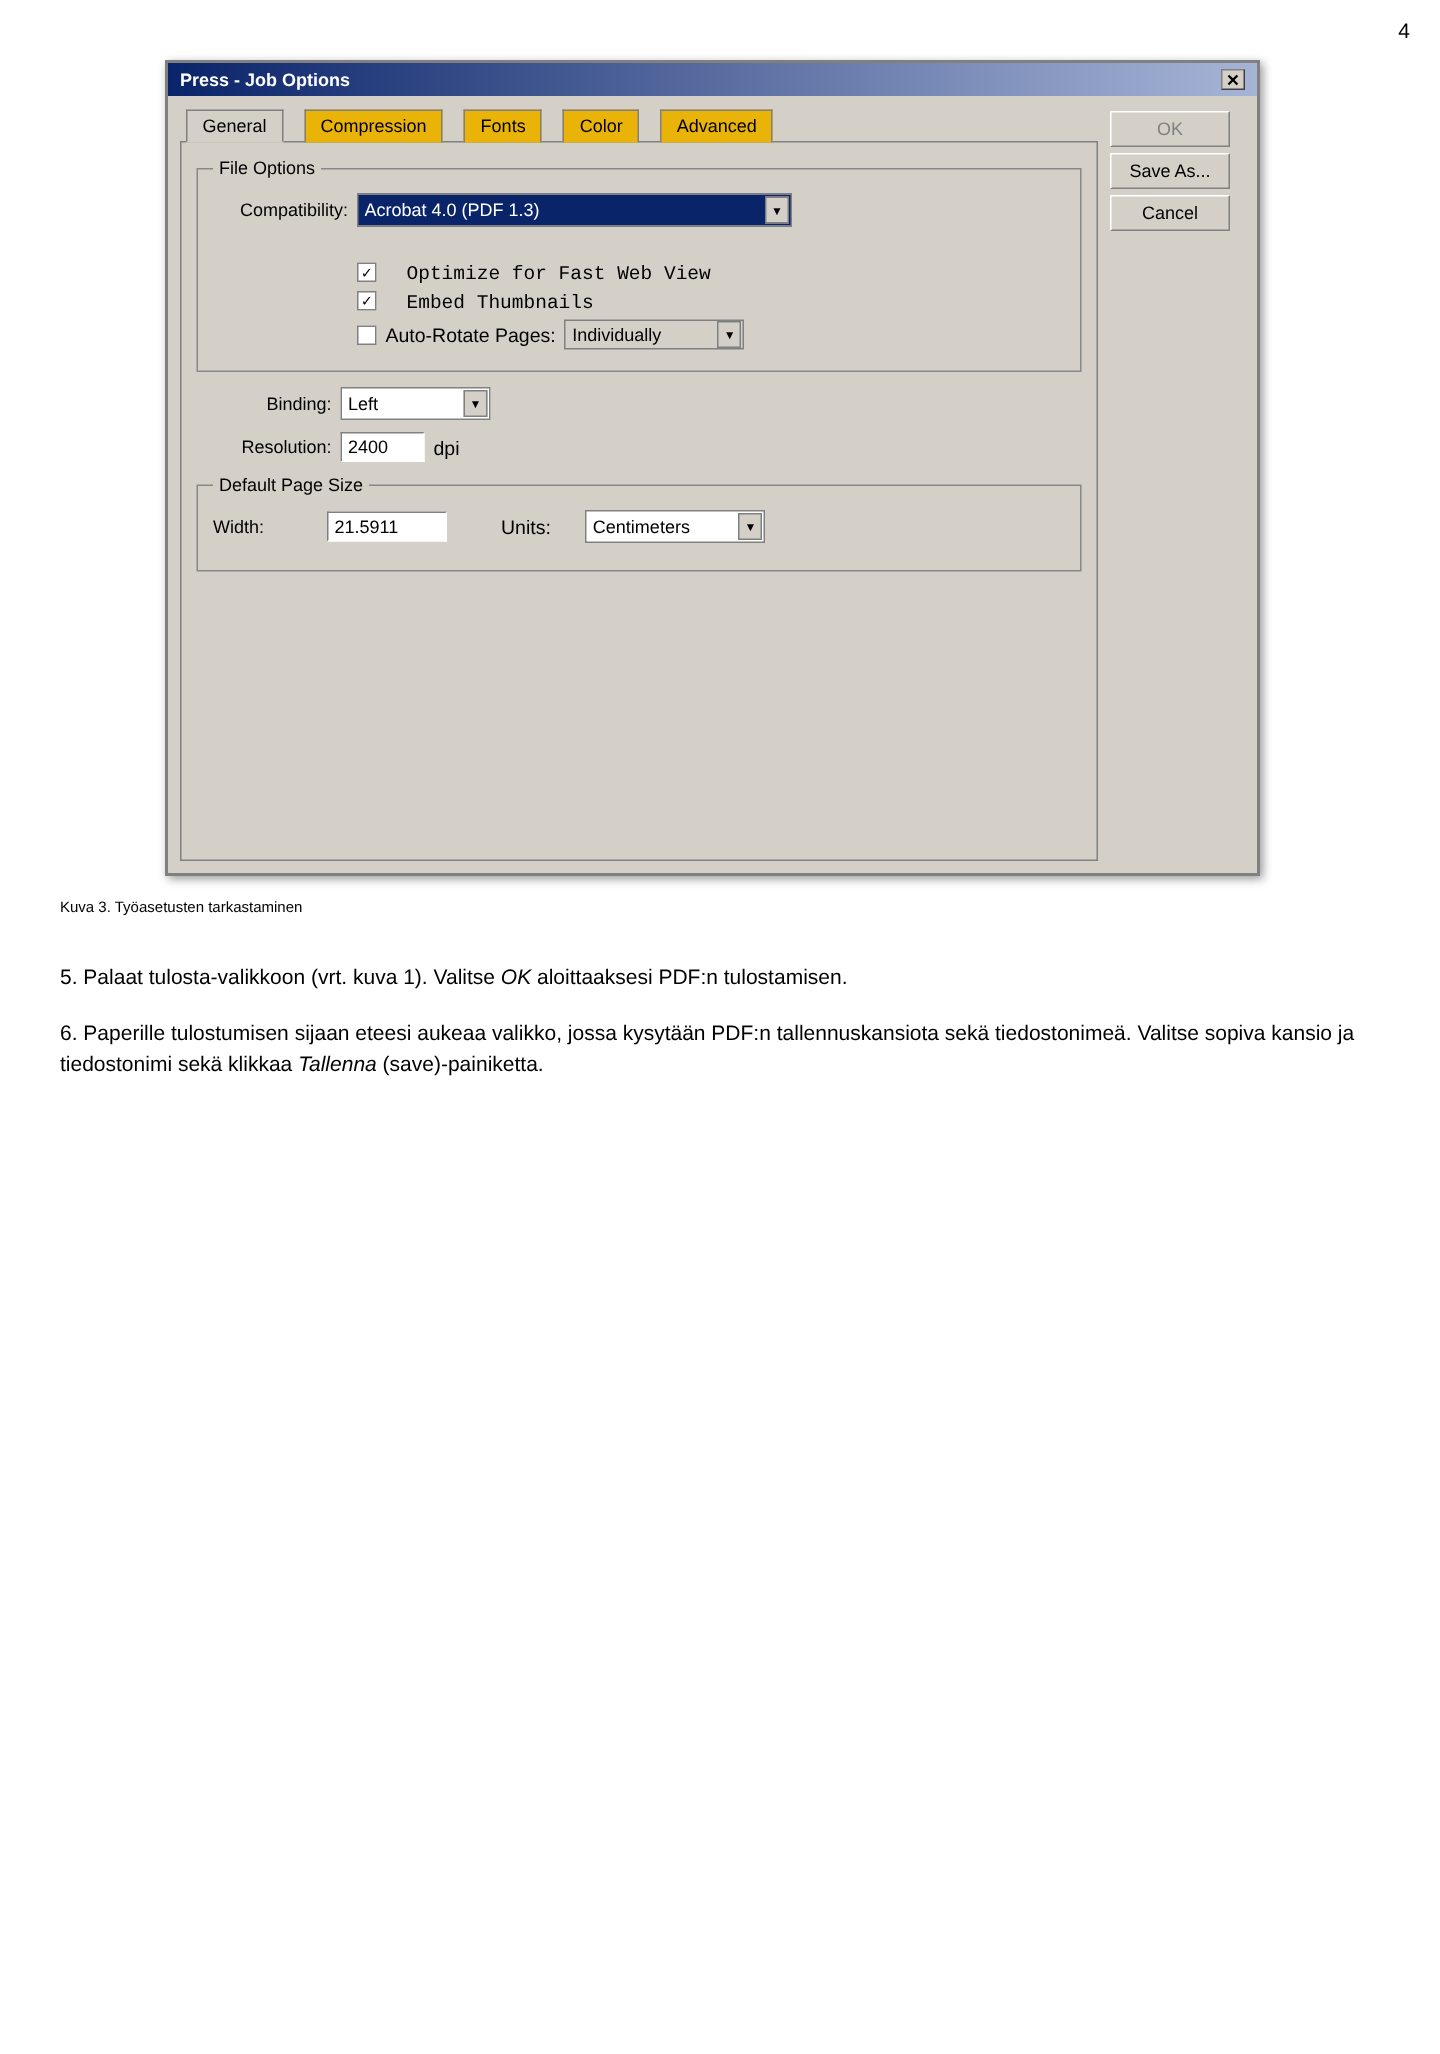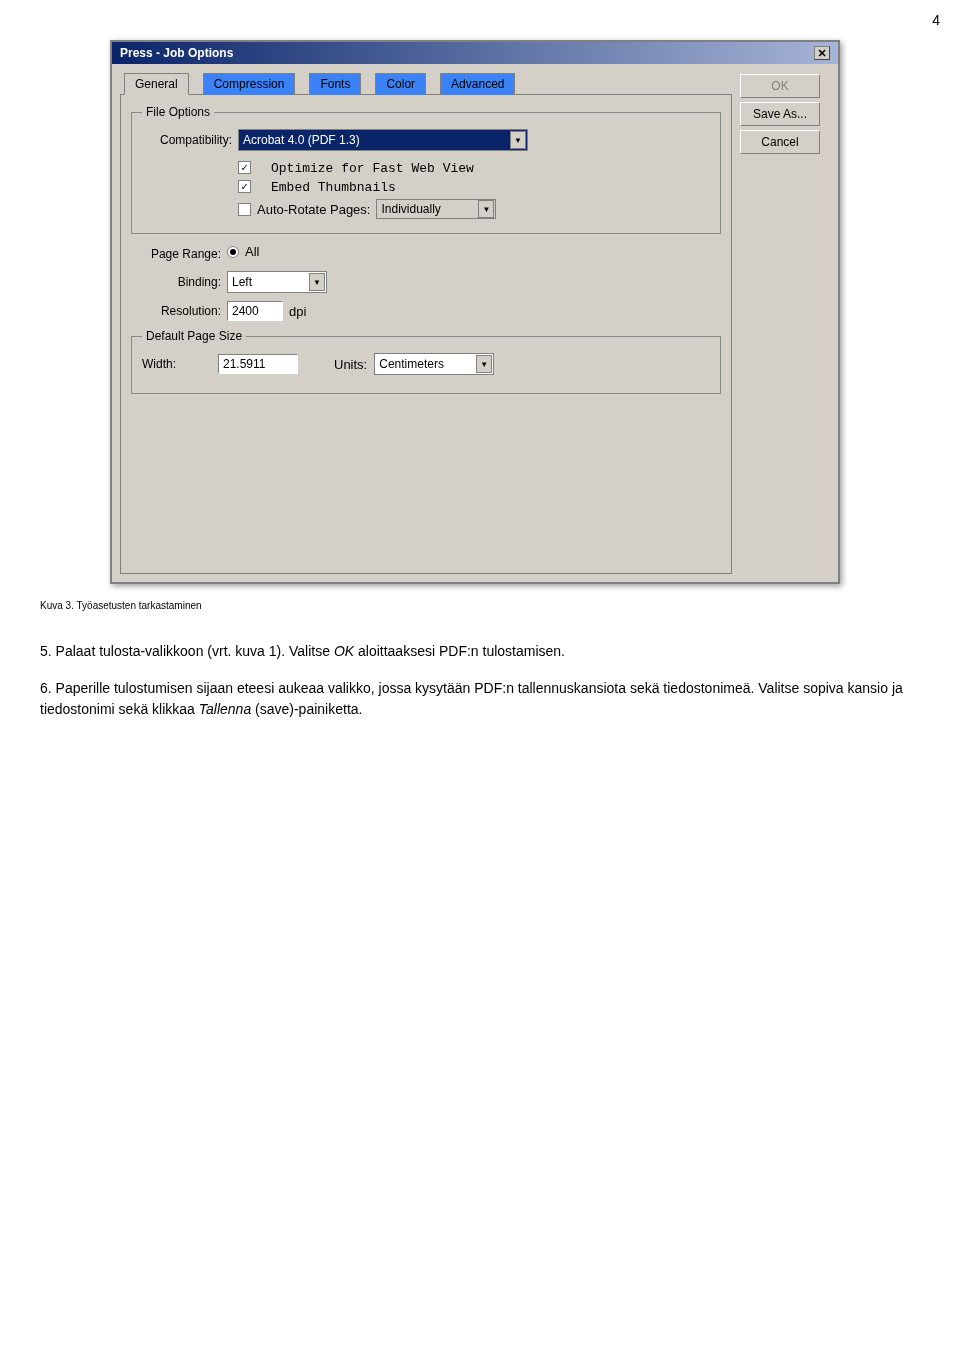--- a/index.html
+++ b/index.html
@@ -80,21 +80,21 @@
 
     
     .tabs-row {
       display: flex;
       gap: 14px;
       margin-bottom: 0;
       padding-left: 4px;
     }
 
     .tab {
-      background: #3b82f6;
+      background: #eab308;
       border: 1px solid #808080;
       border-bottom: none;
       padding: 3px 10px;
       font-size: 12px;
       cursor: pointer;
       position: relative;
       bottom: -1px;
     }
 
     .tab.active {
@@ -109,21 +109,21 @@
       background: #d4d0c8;
       border: 1px solid #808080;
       padding: 10px;
       min-height: 480px;
     }
 
     
     .form-row {
       display: flex;
       align-items: center;
-      margin-bottom: 10px;
+      margin-bottom: 24px;
       gap: 6px;
     }
 
     .form-label {
       font-size: 12px;
       min-width: 90px;
       text-align: right;
     }
 
     .form-label-left {
@@ -381,27 +381,20 @@
             <span>Auto-Rotate Pages:</span>
             <div class="individually-select">
               <select>
                 <option>Individually</option>
               </select>
               <div class="select-arrow">▼</div>
             </div>
           </div>
         </fieldset>
 
-        <div class="form-row" style="margin-left:0; margin-bottom: 8px;">
-          <span class="form-label">Page Range:</span>
-          <div class="radio-row">
-            <div class="win-radio selected"></div>
-            <span>All</span>
-          </div>
-        </div>
 
         <div class="form-row" style="margin-bottom: 8px;">
           <span class="form-label">Binding:</span>
           <div class="select-wrapper-white" style="position:relative; display:inline-flex; align-items:center;">
             <select style="background:#ffffff; color:#000; border:1px solid #808080; font-size:12px; padding:1px 37px 1px 4px; height:22px; cursor:pointer; appearance:none; -webkit-appearance:none; width:100px;">
               <option>Left</option>
             </select>
             <div class="select-arrow">▼</div>
           </div>
         </div>
@@ -412,21 +405,21 @@
           <span>dpi</span>
         </div>
 
         <fieldset class="fieldset-style">
           <legend>Default Page Size</legend>
 
           <div class="form-row" style="margin-bottom: 8px;">
             <span class="form-label-left">Width:</span>
             <input class="win-input" style="width: 80px;" type="text" value="21.5911">
             <span style="margin-left:30px;">Units:</span>
-            <div style="position:relative; display:inline-flex; align-items:center; margin-left:1px;">
+            <div style="position:relative; display:inline-flex; align-items:center; margin-left:17px;">
               <select style="background:#ffffff; color:#000; border:1px solid #808080; font-size:12px; padding:1px 20px 1px 4px; height:22px; cursor:pointer; appearance:none; -webkit-appearance:none; width:120px;">
                 <option>Centimeters</option>
               </select>
               <div class="select-arrow">▼</div>
             </div>
           </div>
 
         </fieldset>
 
       </div>

